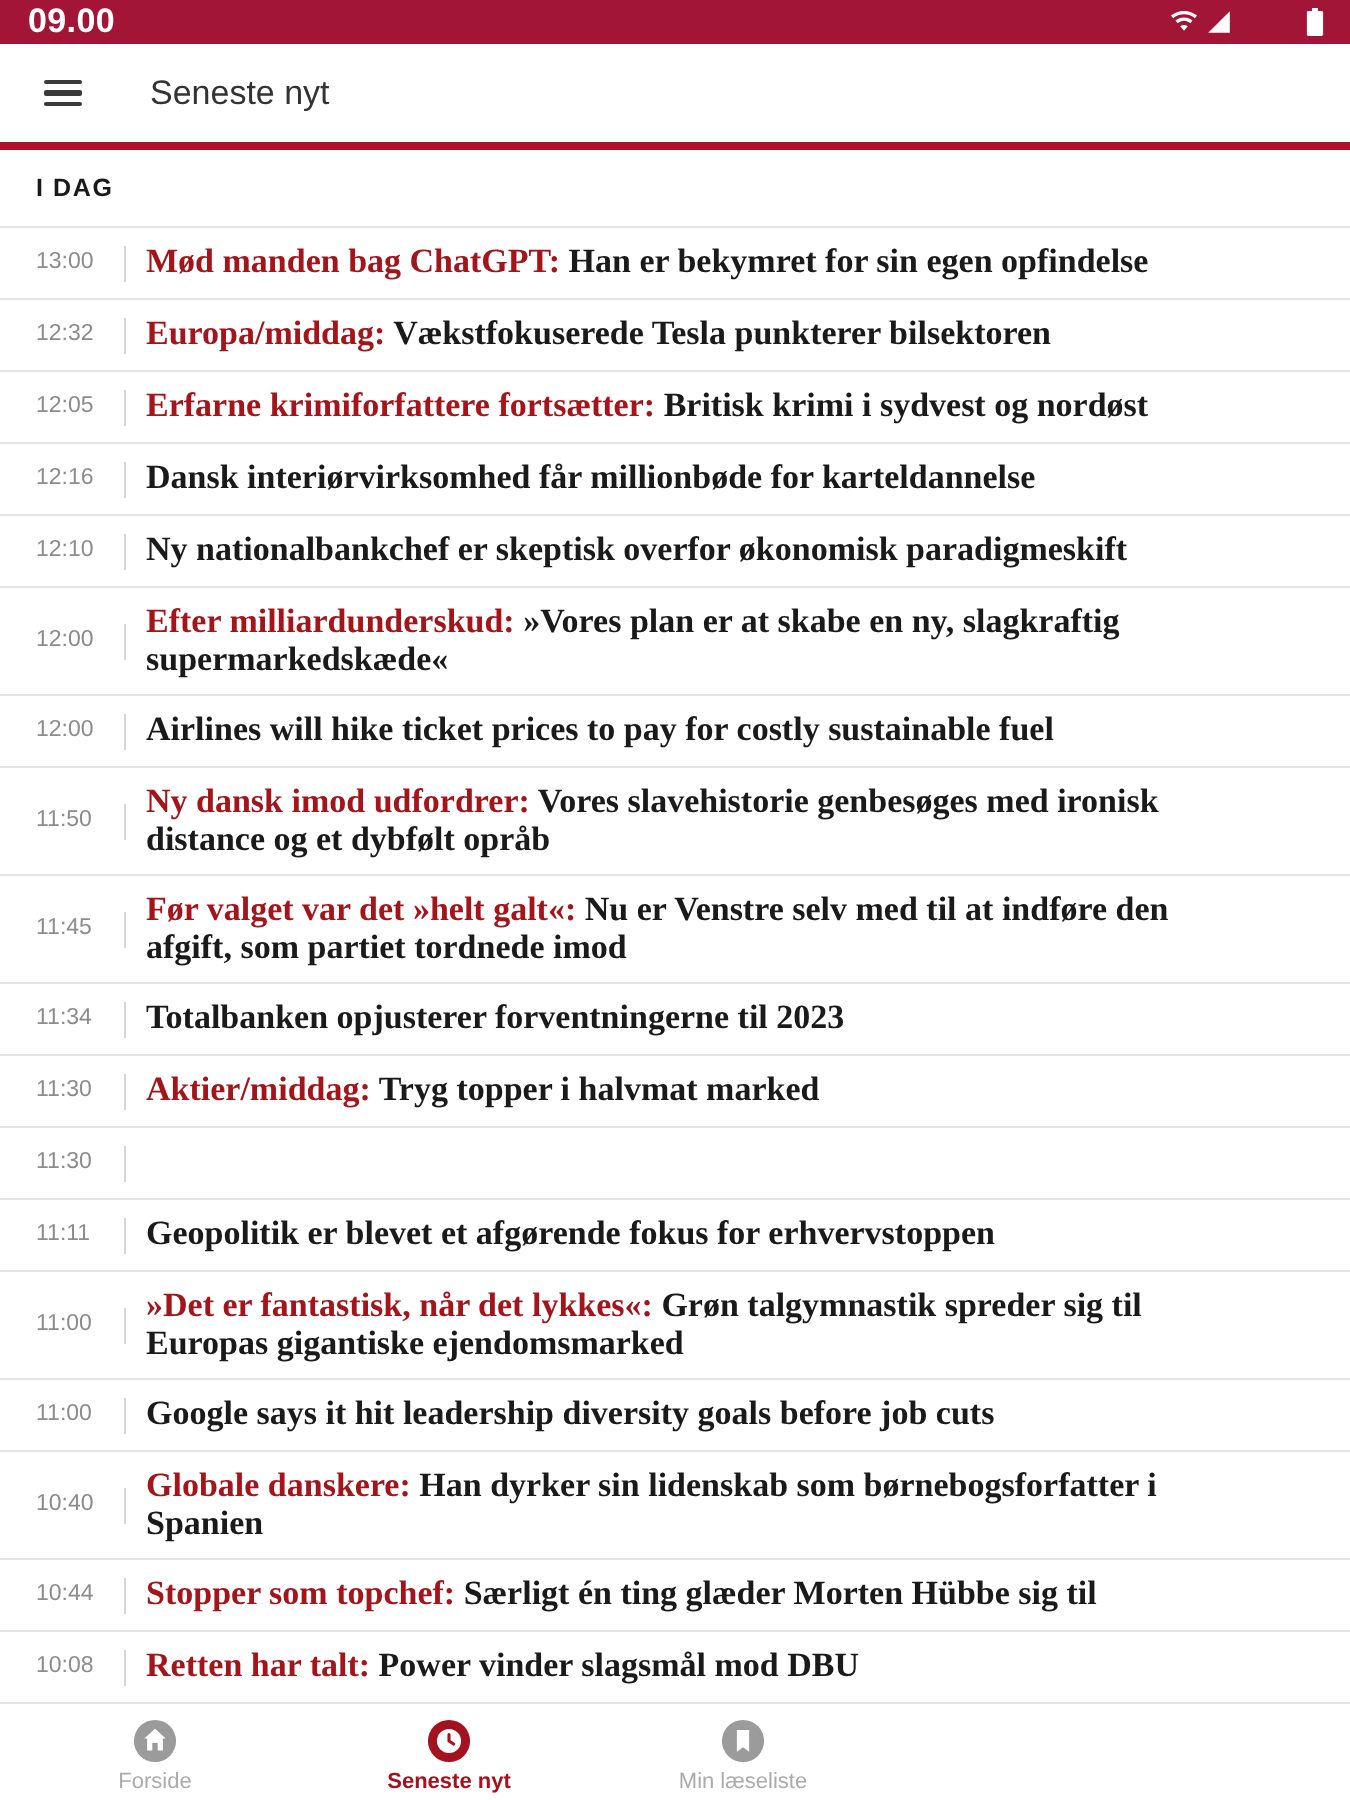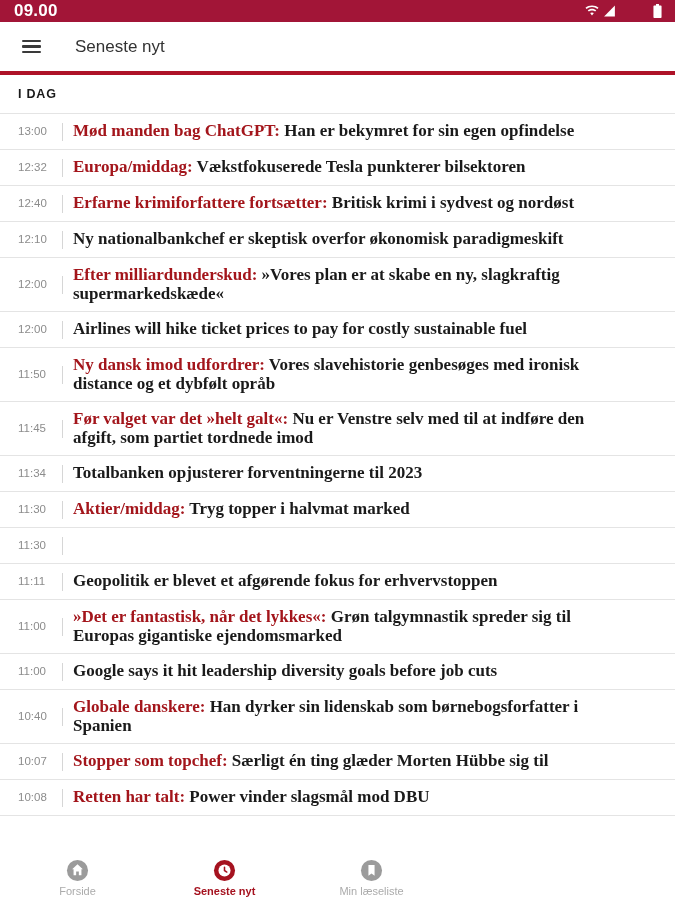--- a/index.html
+++ b/index.html
@@ -87,25 +87,30 @@
         <span class="news-time">13:00</span>
         <span class="news-sep"></span>
         <span class="news-text"><span class="news-prefix">Mød manden bag ChatGPT: </span>Han er bekymret for sin egen opfindelse</span>
       </div>
       <div class="news-row">
         <span class="news-time">12:32</span>
         <span class="news-sep"></span>
         <span class="news-text"><span class="news-prefix">Europa/middag: </span>Vækstfokuserede Tesla punkterer bilsektoren</span>
       </div>
       <div class="news-row">
-        <span class="news-time">12:40</span>
+        <span class="news-time">12:05</span>
         <span class="news-sep"></span>
         <span class="news-text"><span class="news-prefix">Erfarne krimiforfattere fortsætter: </span>Britisk krimi i sydvest og nordøst</span>
       </div>
       <div class="news-row">
+        <span class="news-time">12:16</span>
+        <span class="news-sep"></span>
+        <span class="news-text">Dansk interiørvirksomhed får millionbøde for karteldannelse</span>
+      </div>
+      <div class="news-row">
         <span class="news-time">12:10</span>
         <span class="news-sep"></span>
         <span class="news-text">Ny nationalbankchef er skeptisk overfor økonomisk paradigmeskift</span>
       </div>
       <div class="news-row">
         <span class="news-time">12:00</span>
         <span class="news-sep"></span>
         <span class="news-text"><span class="news-prefix">Efter milliardunderskud: </span>»Vores plan er at skabe en ny, slagkraftig supermarkedskæde«</span>
       </div>
       <div class="news-row">
@@ -151,21 +156,21 @@
         <span class="news-time">11:00</span>
         <span class="news-sep"></span>
         <span class="news-text">Google says it hit leadership diversity goals before job cuts</span>
       </div>
       <div class="news-row">
         <span class="news-time">10:40</span>
         <span class="news-sep"></span>
         <span class="news-text"><span class="news-prefix">Globale danskere: </span>Han dyrker sin lidenskab som børnebogsforfatter i Spanien</span>
       </div>
       <div class="news-row">
-        <span class="news-time">10:07</span>
+        <span class="news-time">10:44</span>
         <span class="news-sep"></span>
         <span class="news-text"><span class="news-prefix">Stopper som topchef: </span>Særligt én ting glæder Morten Hübbe sig til</span>
       </div>
       <div class="news-row">
         <span class="news-time">10:08</span>
         <span class="news-sep"></span>
         <span class="news-text"><span class="news-prefix">Retten har talt: </span>Power vinder slagsmål mod DBU</span>
       </div>
     </div>
 

